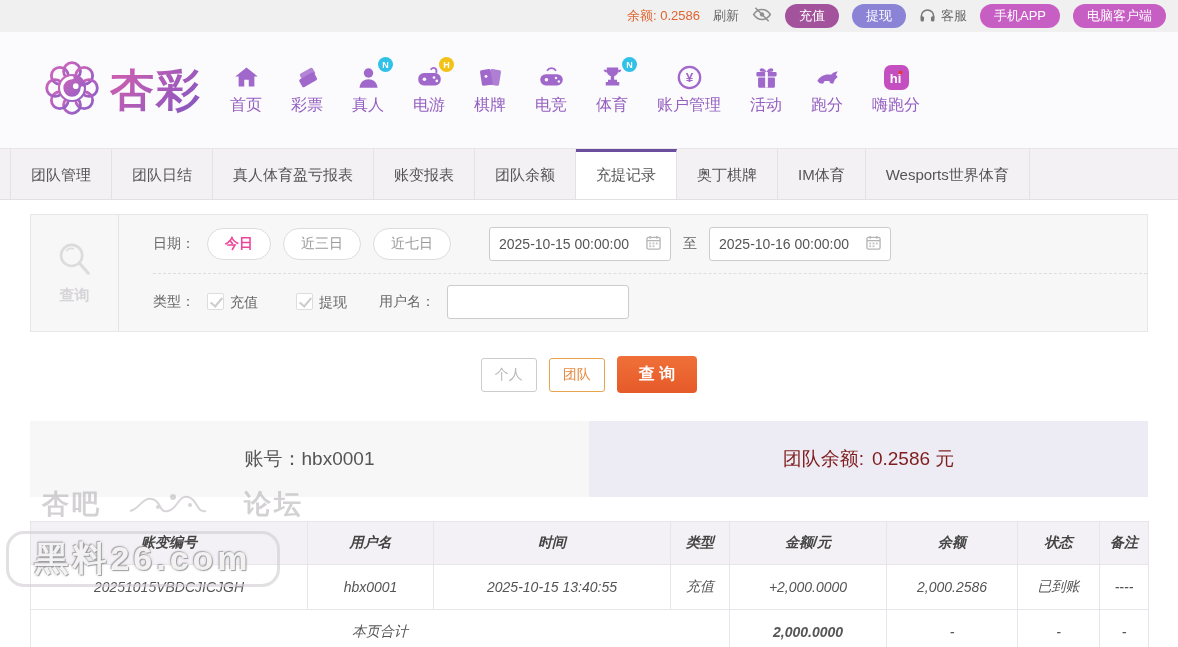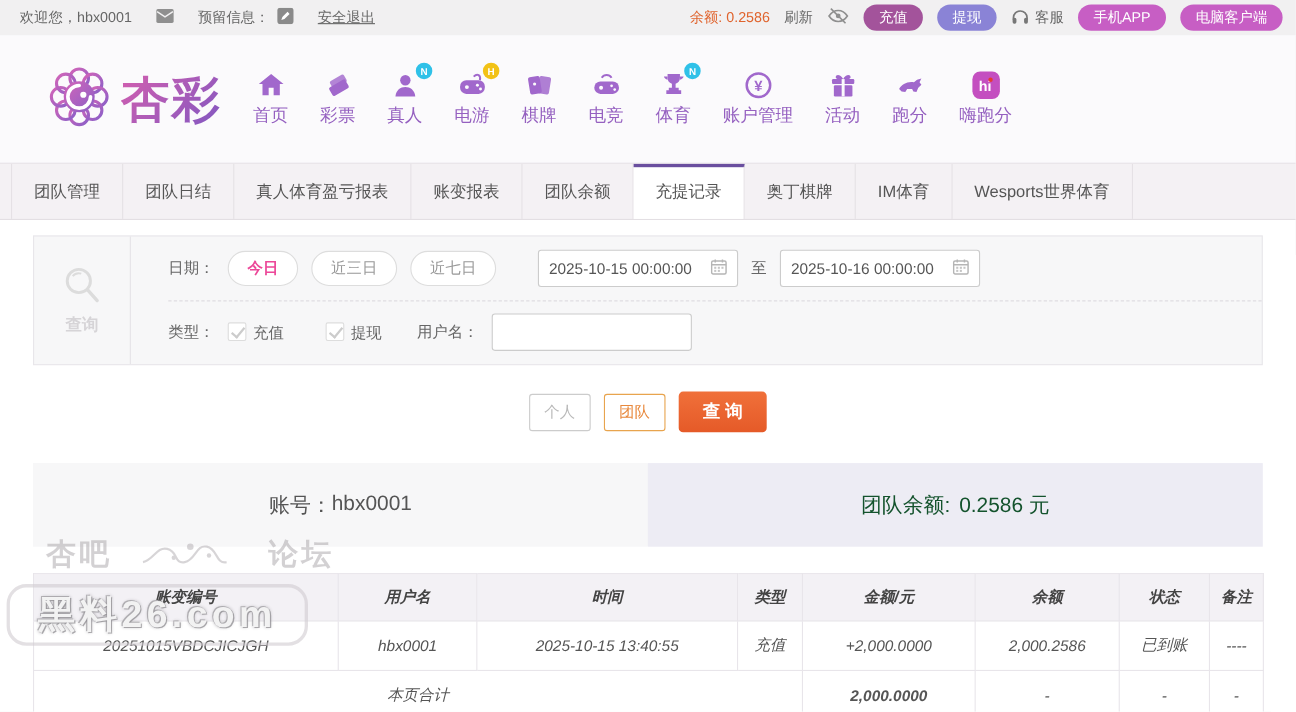--- a/index.html
+++ b/index.html
@@ -53,21 +53,21 @@
   .user-input { width:182px; height:34px; background:#fff; border:1px solid #ccc; border-radius:3px; outline:none; padding:0 8px; font-size:14px; color:#555; font-family:inherit; }
 
   .btn-row { display:flex; justify-content:center; align-items:center; gap:12px; position:relative; top:38px; }
   .btn-personal { background:#fff; border:1px solid #ccc; border-radius:3px; color:#b9b9b9; font-size:14px; padding:7px 13px; cursor:pointer; font-family:inherit; }
   .btn-team { background:#fff; border:1px solid #e8a44e; border-radius:3px; color:#e8883c; font-size:14px; padding:7px 13px; cursor:pointer; font-family:inherit; }
   .btn-search { background:linear-gradient(#f0703a,#e55a28); border:none; border-radius:4px; color:#fff; font-size:16px; font-weight:bold; padding:8px 22px; cursor:pointer; font-family:inherit; }
 
   .summary { display:flex; margin:0 30px; position:relative; top:66px; height:76px; font-size:19px; }
   .summary .half { flex:1; display:flex; align-items:center; justify-content:center; }
   .sum-account { background:#f7f7f8; color:#555; }
-  .sum-team { background:#edecf4; color:#14532d; }
+  .sum-team { background:#edecf4; color:#7f1d1d; }
 
   .tbl { position:relative; top:90px; margin:0 30px; width:1118px; border-collapse:collapse; table-layout:fixed; font-size:14px; }
   .tbl th, .tbl td { border:1px solid #e8e5ea; text-align:center;font-style:italic; }
   .tbl th { background:#f3f1f5; color:#444; font-weight:bold; height:43px; }
   .tbl td { height:45px; color:#555; background:#fff; }
   .c-amount { color:#8bc34a; }
   .c-status { color:#5cb85c; }
   .c-remark { color:#888; }
   .foot-amount { font-weight:bold; color:#333; }
 
@@ -75,39 +75,20 @@
   .wm1 { position:absolute; left:42px; top:486px; z-index:6; pointer-events:none; display:flex; align-items:center; gap:26px; font-size:27px; font-weight:bold; color:rgba(158,152,158,0.45); letter-spacing:3px; }
   .wm-swirl { width:90px; height:30px; opacity:0.4; }
   .wm2 { position:absolute; left:6px; top:531px; width:274px; height:56px; z-index:6; pointer-events:none; border:3px solid rgba(208,203,208,0.6); border-radius:18px; display:flex; align-items:center; justify-content:center; font-size:34px; font-weight:bold; letter-spacing:4px; color:rgba(250,250,250,0.92); text-shadow:0 0 3px rgba(150,148,152,0.9),1px 1px 0 rgba(140,138,142,0.7),-1px -1px 0 rgba(160,158,162,0.7); }
 </style>
 </head>
 <body>
 
 <div class="page">
 
   <div class="topbar">
-    <div class="left">
-      <span>欢迎您，hbx0001</span>
-      <span>
-        <svg width="16" height="13" viewBox="0 0 20 16">
-            <rect width="20" height="16" rx="2" fill="#8f8f8f"></rect>
-            <path d="M1 3l9 6 9-6" stroke="#f1f0f1" stroke-width="1.6" fill="none"></path>
-          </svg>
-      </span>
-      <span class="reserved">
-        <span>预留信息：</span>
-        <span>
-          <svg width="15" height="15" viewBox="0 0 16 16">
-              <rect width="16" height="16" rx="3" fill="#8a8a8a"></rect>
-              <path d="M4 12l1-3 5-5 2 2-5 5-3 1z" fill="#fff"></path>
-            </svg>
-        </span>
-      </span>
-      <a class="logout">安全退出</a>
-    </div>
     <div class="right">
       <span><span class="balance-label">余额:</span>
       <span class="balance-value">0.2586</span></span>
       <span>刷新</span>
       <span>
         <svg width="20" height="17" viewBox="0 0 24 20">
             <path d="M2 10s4-6 10-6 10 6 10 6-4 6-10 6S2 10 2 10z" fill="none" stroke="#8f8f8f" stroke-width="1.8"></path>
             <circle cx="12" cy="10" r="2.6" fill="#8f8f8f"></circle>
             <line x1="4" y1="2" x2="20" y2="18" stroke="#8f8f8f" stroke-width="1.8"></line>
           </svg>

